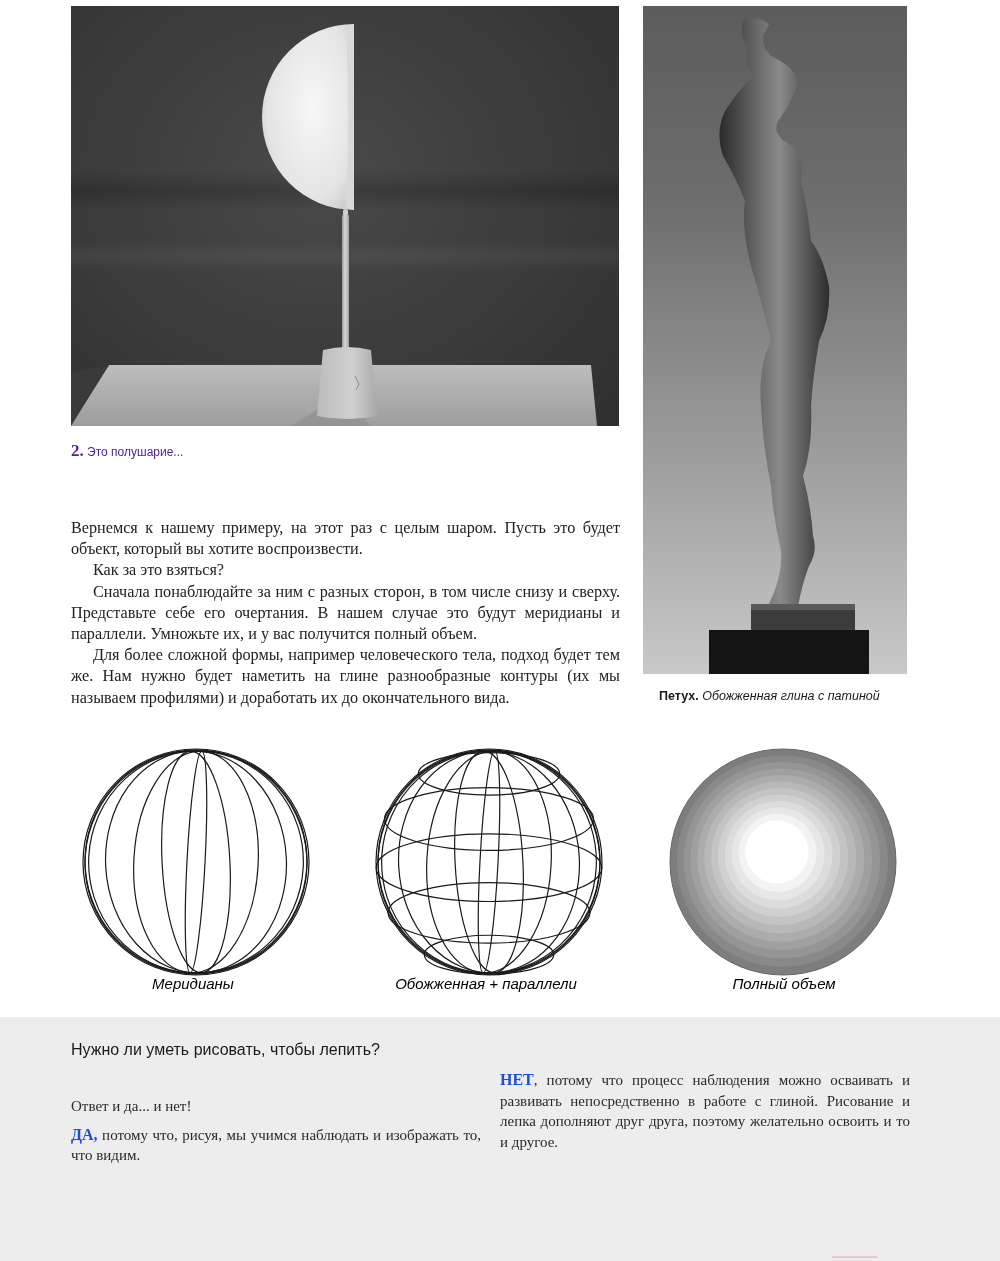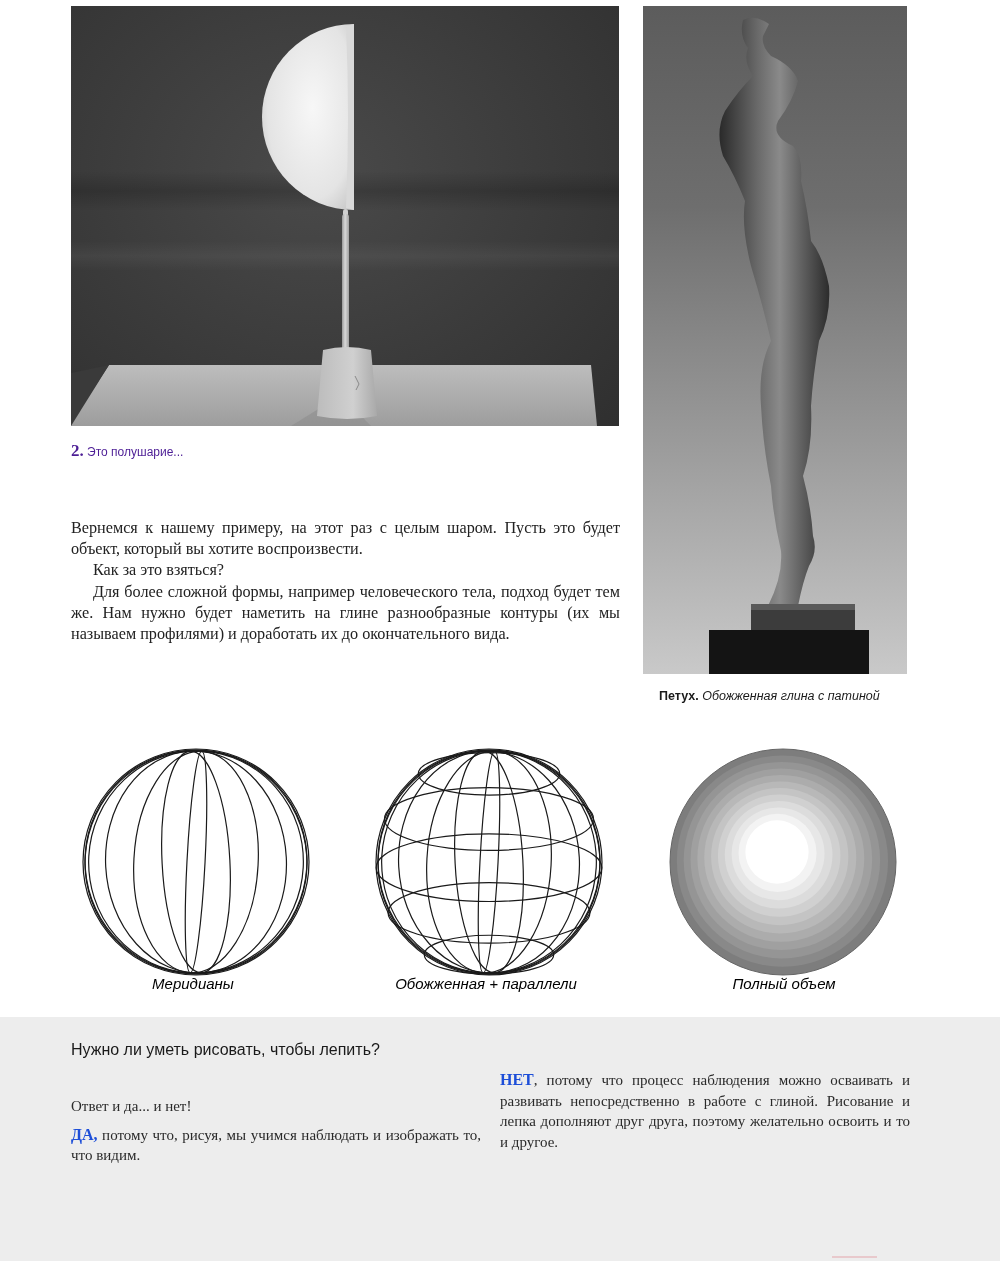--- a/index.html
+++ b/index.html
@@ -144,20 +144,21 @@
 </div>
 
 <div class="abs caption-2">
   <span class="name">Петух.</span>
   <span class="desc">Обожженная глина с патиной</span>
 </div>
 
 <div class="abs body-text">
   <p>Вернемся к нашему примеру, на этот раз с целым шаром. Пусть это будет объект, который вы хотите воспроизвести.</p>
   <p class="indent">Как за это взяться?</p>
+  <p class="indent">Сначала понаблюдайте за ним с разных сторон, в том числе снизу и сверху. Представьте себе его очертания. В нашем случае это будут меридианы и параллели. Умножьте их, и у вас получится полный объем.</p>
   <p class="indent">Для более сложной формы, например человеческого тела, подход будет тем же. Нам нужно будет наметить на глине разнообразные контуры (их мы называем профилями) и доработать их до окончательного вида.</p>
 </div>
 
 <svg class="abs sphere sphere-1" width="236" height="236" viewBox="-118 -118 236 236">
   <g fill="none" stroke="#1a1a1a" stroke-width="1.2" id="mer1">
       <circle cx="0" cy="0" r="113"></circle>
       <ellipse cx="0" cy="0" rx="9.040000000000001" ry="111" transform="rotate(3)"></ellipse>
       <ellipse cx="0" cy="0" rx="33.9" ry="111" transform="rotate(-3)"></ellipse>
       <ellipse cx="0" cy="0" rx="62.150000000000006" ry="111" transform="rotate(3)"></ellipse>
       <ellipse cx="0" cy="0" rx="90.4" ry="111" transform="rotate(-3)"></ellipse>

